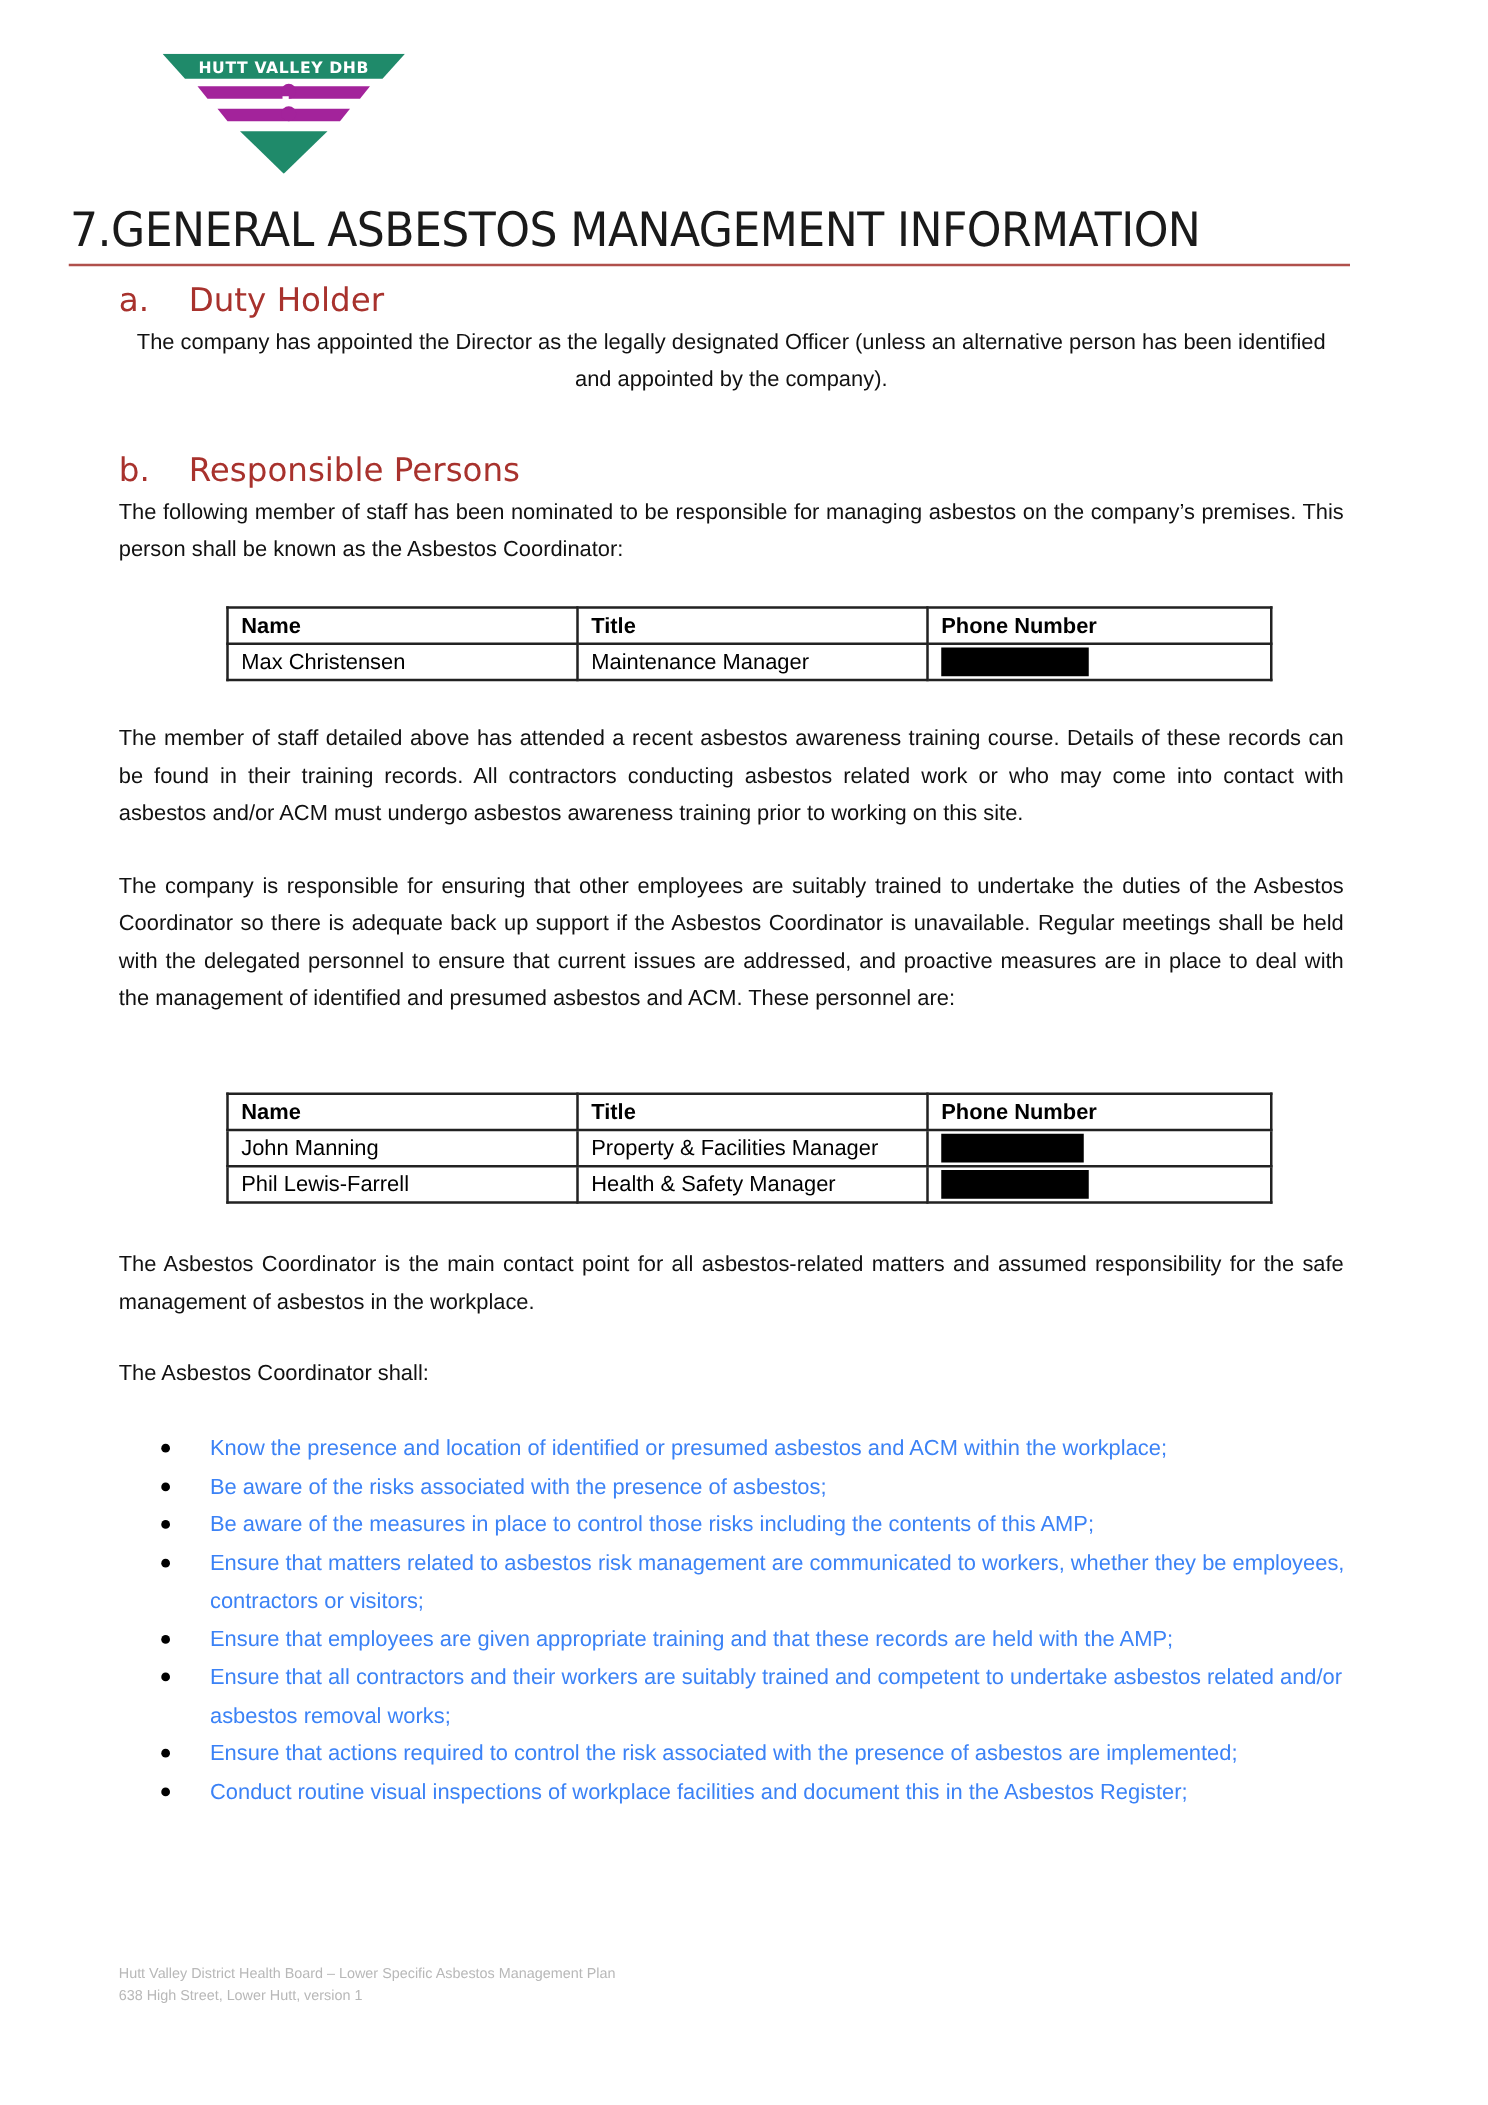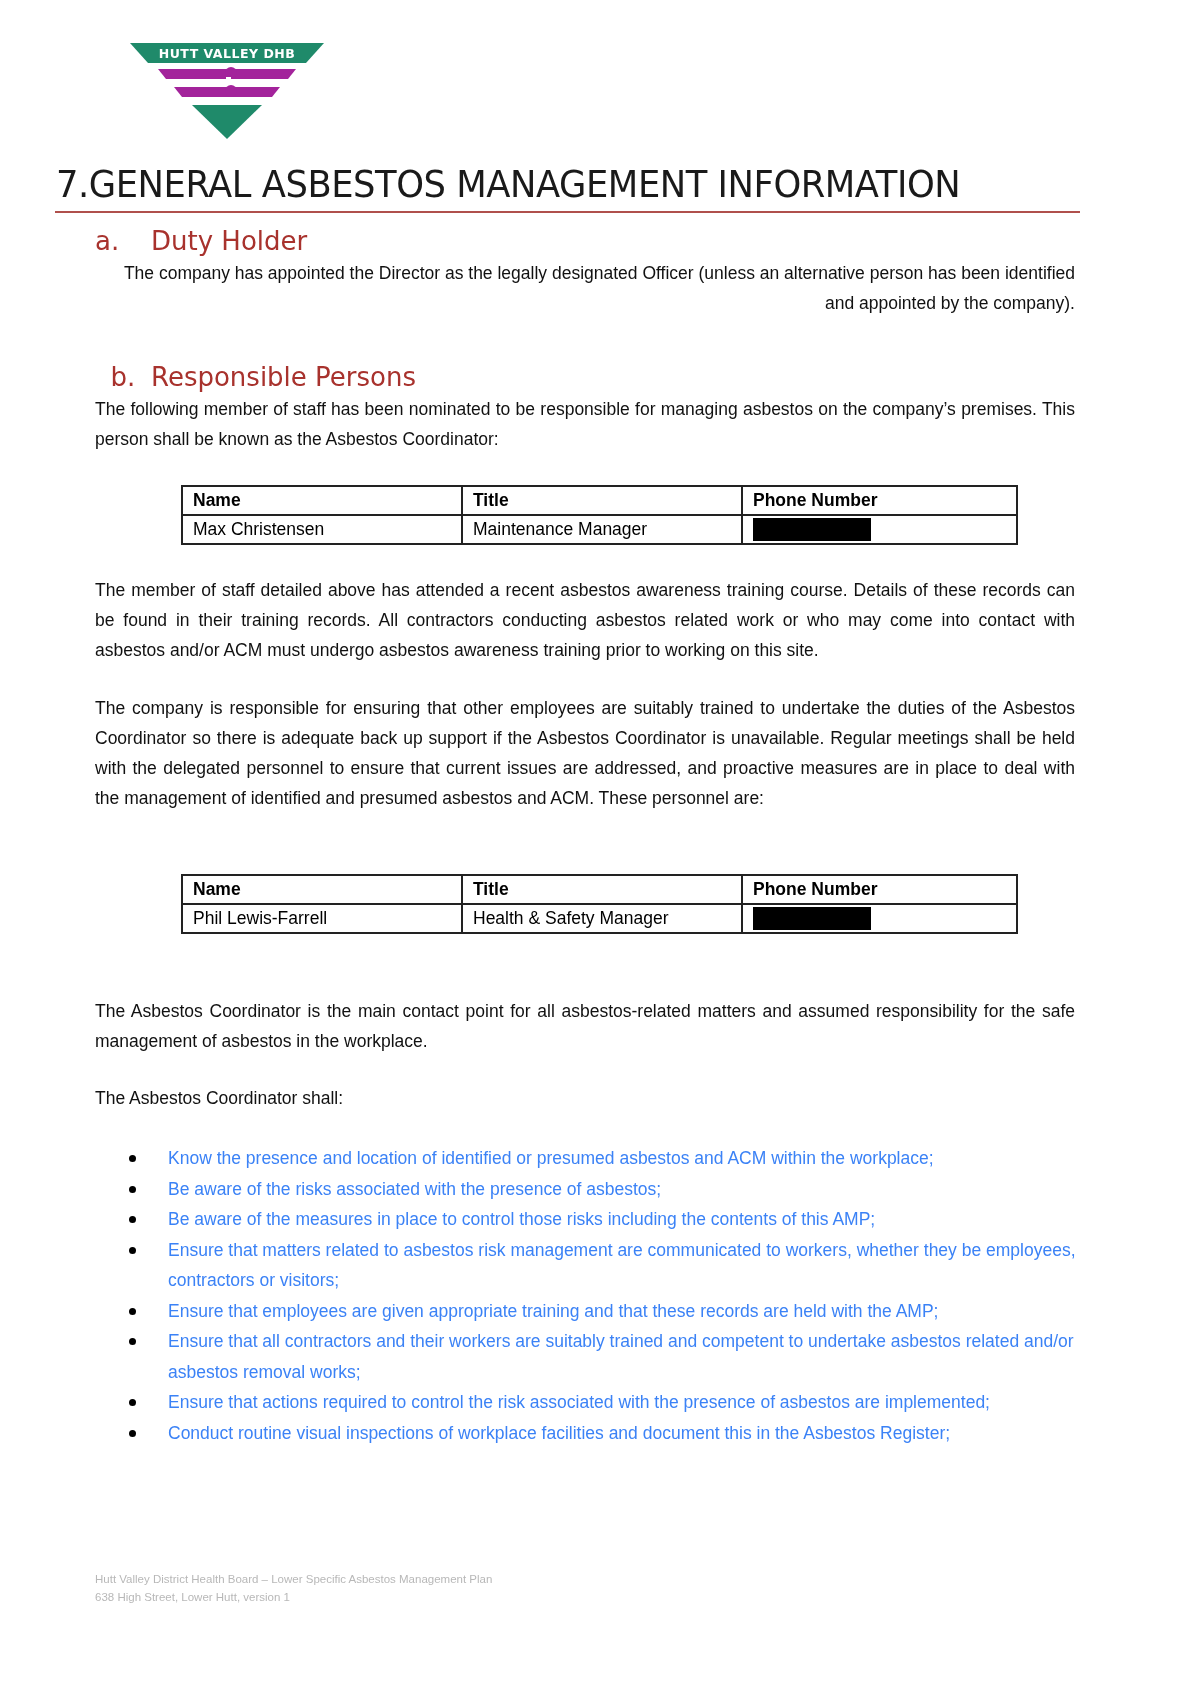--- a/index.html
+++ b/index.html
@@ -6,21 +6,21 @@
   body { width:1190px; height:1684px; position:relative; overflow:hidden;
          font-family:"Liberation Sans", sans-serif; color:#000; }
   .abs { position:absolute; }
   #logo { left:130px; top:43px; width:194px; height:96px; }
   #h1 { left:56px; top:162px; font-size:38px; letter-spacing:-0.5px; color:#1a1a1a;
         font-family:"DejaVu Sans", sans-serif; font-weight:normal; transform:scaleX(0.93); transform-origin:left; white-space:nowrap; }
   #rule { left:55px; top:211px; width:1025px; height:2px; background:#b0504c; }
   .h2 { font-family:"DejaVu Sans", sans-serif; font-size:26px; color:#a8322d; white-space:nowrap; }
   .h2 .num { display:inline-block; width:56px; }
   .body { font-size:17.5px; line-height:30px; width:980px; text-align:justify; color:#111; }
-  .body.last-left { text-align:right; }
+  .body.last-left { text-align:center; }
   table.t { border-collapse:collapse; position:absolute; left:181px; width:837px; font-size:17.5px; }
   table.t td { border:2px solid #222; height:27px; padding:0 10px; vertical-align:middle; }
   table.t td.c1 { width:258px; }
   table.t td.c2 { width:258px; }
   table.t tr.head td { font-weight:bold; }
   .redact { display:inline-block; width:118px; height:23px; background:#000; vertical-align:middle; }
   ul.bul { position:absolute; left:95px; top:1143px; width:985px; margin:0; padding:0; list-style:none;
            font-size:17.5px; line-height:30.5px; color:#3b82f6; }
   ul.bul li { position:relative; padding-left:73px; }
   ul.bul li .dot { position:absolute; left:34px; top:12px; width:7px; height:7px; border-radius:50%; background:#000; }
@@ -45,21 +45,21 @@
 <div id="h1" class="abs">
   <span>7.</span><span>GENERAL ASBESTOS MANAGEMENT INFORMATION</span>
 </div>
 <div id="rule" class="abs"></div>
 
 <div class="abs h2" style="left:95px; top:226px;">
   <span class="num">a.</span><span>Duty Holder</span>
 </div>
 <div class="abs body last-left" style="left:95px; top:258px;">The company has appointed the Director as the legally designated Officer (unless an alternative person has been identified and appointed by the company).</div>
 
-<div class="abs h2" style="left:95px; top:362px;text-align:center;">
+<div class="abs h2" style="left:95px; top:362px;">
   <span class="num">b.</span><span>Responsible Persons</span>
 </div>
 <div class="abs body" style="left:95px; top:394px;">The following member of staff has been nominated to be responsible for managing asbestos on the company’s premises. This person shall be known as the Asbestos Coordinator:</div>
 
 <table class="t" style="top:485px;">
   <tbody>
       <tr class="head">
     <td class="c1">Name</td>
     <td class="c2">Title</td>
     <td>Phone Number</td>
@@ -76,20 +76,25 @@
 <div class="abs body" style="left:95px; top:693px;">The company is responsible for ensuring that other employees are suitably trained to undertake the duties of the Asbestos Coordinator so there is adequate back up support if the Asbestos Coordinator is unavailable.  Regular meetings shall be held with the delegated personnel to ensure that current issues are addressed, and proactive measures are in place to deal with the management of identified and presumed asbestos and ACM.  These personnel are:</div>
 
 <table class="t" style="top:874px;">
   <tbody>
       <tr class="head">
     <td class="c1">Name</td>
     <td class="c2">Title</td>
     <td>Phone Number</td>
   </tr>
   <tr>
+    <td>John Manning</td>
+    <td>Property &amp; Facilities Manager</td>
+    <td><span class="redact" style="width:114px"></span></td>
+  </tr>
+  <tr>
     <td>Phil Lewis-Farrell</td>
     <td>Health &amp; Safety Manager</td>
     <td><span class="redact"></span></td>
   </tr>
 </tbody>
   </table>
 
 <div class="abs body" style="left:95px; top:996px;">The Asbestos Coordinator is the main contact point for all asbestos-related matters and assumed responsibility for the safe management of asbestos in the workplace.</div>
 <div class="abs body" style="left:95px; top:1083px;">The Asbestos Coordinator shall:</div>
 

